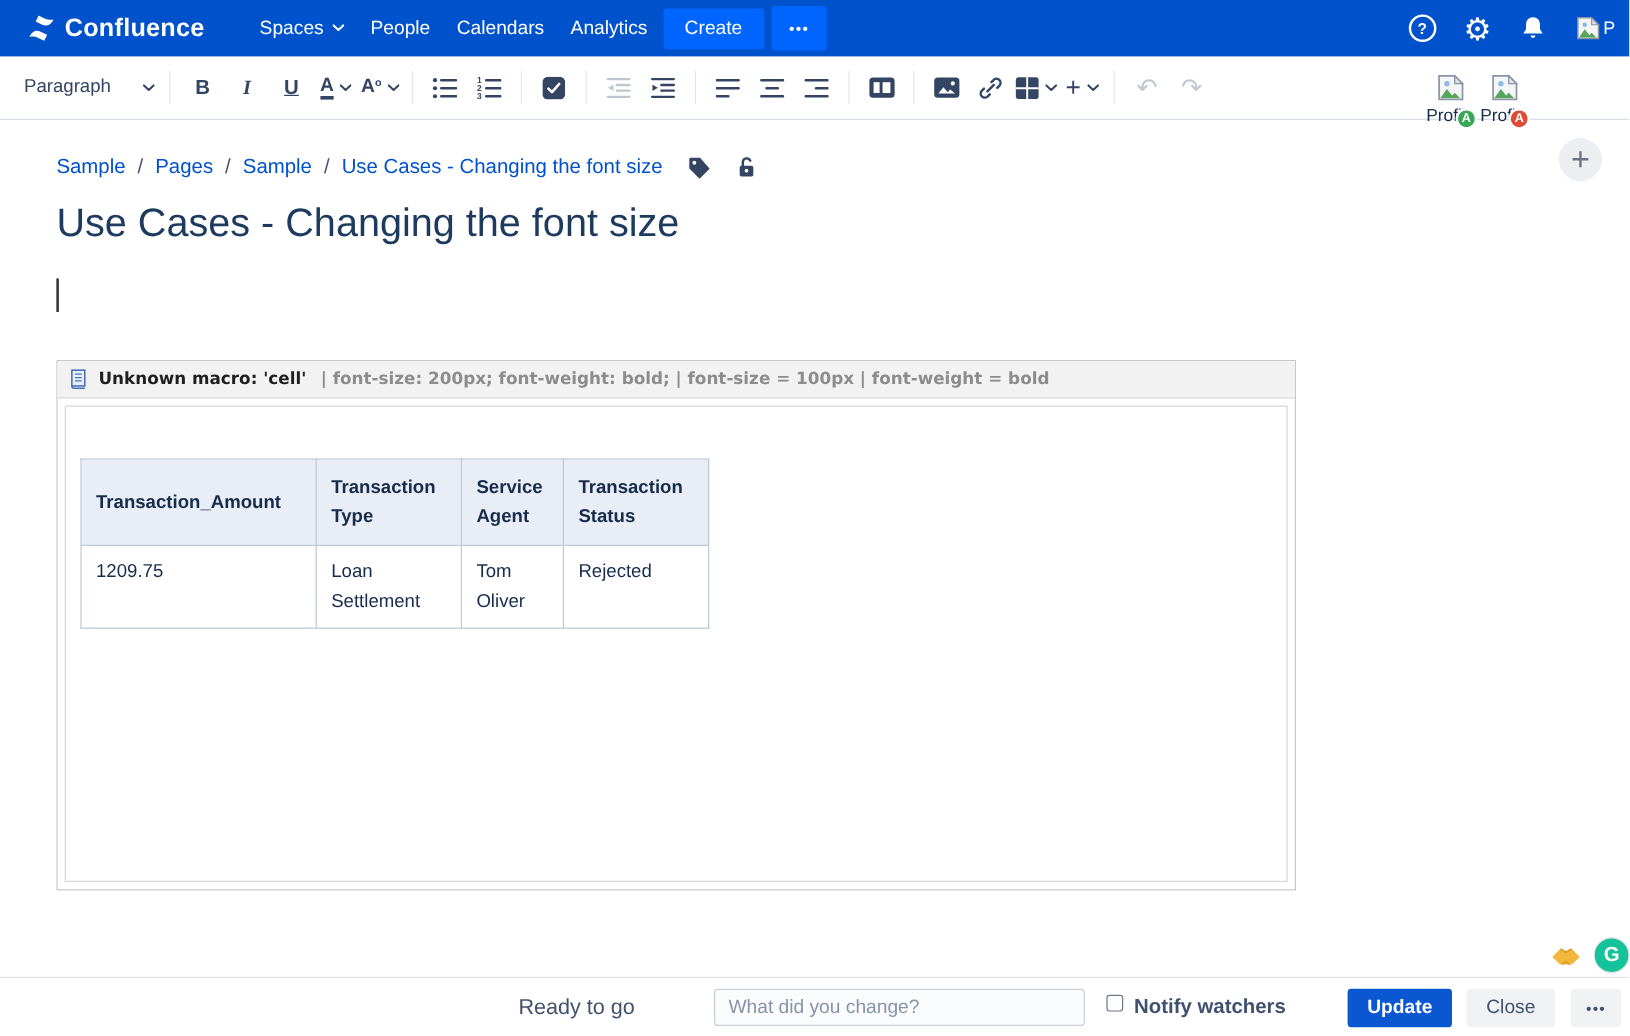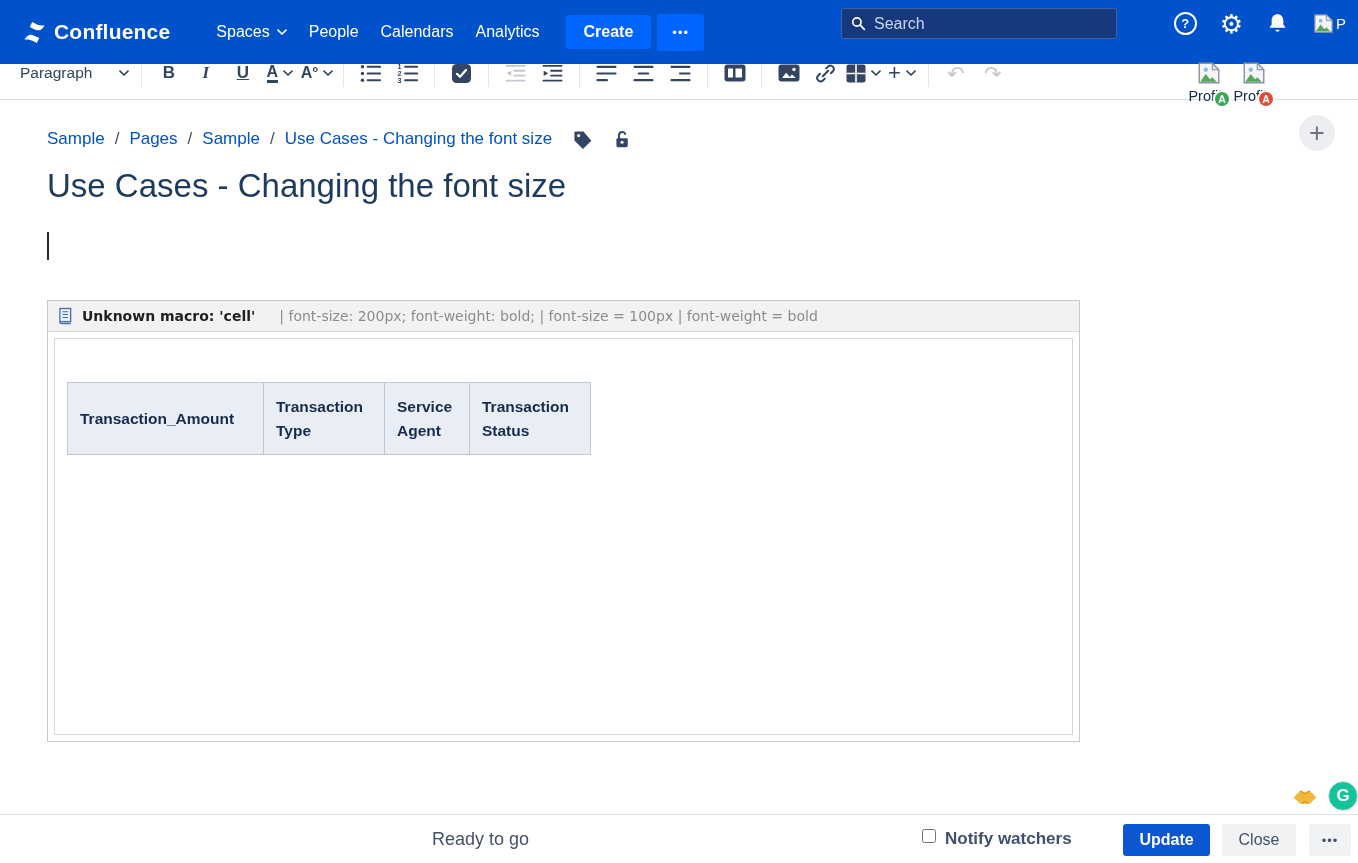--- a/index.html
+++ b/index.html
@@ -1,26 +1,26 @@
 <!DOCTYPE html>
 <html><head>
 <meta charset="utf-8">
 <style>
   * { margin:0; padding:0; box-sizing:border-box; }
   html,body { width:1358px; height:863px; }
   body { font-family:"Liberation Sans", sans-serif; background:#fff; overflow:hidden; position:relative; }
   #app { position:relative; width:1358px; height:863px; background:#fff; overflow:hidden; }
 
   
-  .navbar { position:absolute; top:0; left:0; right:0; height:64px; background:#0052cc; display:flex; align-items:center; padding-left:22px; z-index:20; }
+  .navbar { position:absolute; top:0; left:0; right:0; height:47px; background:#0052cc; display:flex; align-items:center; padding-left:22px; z-index:20; }
   .brand { display:flex; align-items:center; gap:7px; margin-right:24px; }
   .brand-name { color:#fff; font-size:21px; font-weight:700; letter-spacing:.2px; }
   .nav-item { color:#fff; font-size:16px; margin-left:22px; display:flex; align-items:center; gap:7px; cursor:pointer;text-align:center; }
   .nav-item .chev { width:10px; height:7px; color:#fff; }
-  .nav-create { margin-left:26px; background:#0065ff; color:#fff; font-size:16px; font-weight:700; padding:8px 18px; border-radius:3px; cursor:pointer; }
+  .nav-create { margin-left:13px; background:#0065ff; color:#fff; font-size:16px; font-weight:400; padding:8px 18px; border-radius:3px; cursor:pointer; }
   .nav-more-btn { margin-left:6px; background:#0065ff; color:#fff; font-size:13px; letter-spacing:1px; padding:11px 15px; border-radius:3px; cursor:pointer; }
   .nav-search { position:absolute; left:841px; top:8px; width:276px; height:31px; background:#16397d; border:1px solid #3a62ad; border-radius:3px; display:flex; align-items:center; padding:0 9px; }
   .nav-search svg { flex:0 0 auto; margin-right:8px; }
   .nav-search input { background:transparent; border:none; outline:none; color:#fff; font-size:16px; width:100%; font-family:"Liberation Sans",sans-serif; }
   .nav-search input::placeholder { color:#c9d6ee; opacity:1; }
   .nav-right { position:absolute; right:12px; top:0; height:47px; display:flex; align-items:center; gap:23px; }
   .help-circle { width:23px; height:23px; border:2.4px solid #fff; border-radius:50%; color:#fff; font-size:13px; font-weight:700; display:flex; align-items:center; justify-content:center; cursor:pointer; }
   .gear-glyph { color:#fff; font-size:26px; line-height:1; cursor:pointer; }
   .nav-avatar { display:flex; align-items:center; gap:1px; color:#fff; font-size:15px; cursor:pointer; }
 
@@ -54,21 +54,21 @@
   .crumb { color:#0052cc; cursor:pointer; }
   .crumb-sep { color:#42526e; margin:0 10px; }
   .bc-icon { margin-left:21px; cursor:pointer; display:flex; }
   .add-page-btn { position:absolute; left:1299px; top:115px; width:36px; height:36px; border-radius:50%; background:#eceef1; color:#6b7280; display:flex; align-items:center; justify-content:center; font-size:27px; font-weight:300; cursor:pointer; }
   .page-title { position:absolute; left:47px; top:167px; font-size:33px; color:#1d3a5f; font-weight:400; }
   .caret { position:absolute; left:47px; top:232px; width:2px; height:28px; background:#2b2b2b; }
 
   .macro { position:absolute; left:47px; top:300px; width:1033px; height:442px; border:1px solid #c8c8c8; background:#fff; }
   .macro-header { height:31px; background:#f2f2f2; border-bottom:1px solid #d9d9d9; display:flex; align-items:center; padding:0 10px; }
   .macro-title { font-weight:700; color:#1f1f1f; font-size:14px; margin-left:9px; font-family:"DejaVu Sans", sans-serif; }
-  .macro-params { color:#8c8c8c; font-size:14px; margin-left:24px; font-family:"DejaVu Sans", sans-serif; }
+  .macro-params { color:#8c8c8c; font-size:14px; margin-left:12px; font-family:"DejaVu Sans", sans-serif;font-weight:bold; }
   .macro-body { position:absolute; left:6px; right:6px; top:37px; bottom:6px; border:1px solid #d6d6d6; background:#fff; }
 
   table.data { position:absolute; left:12px; top:43px; border-collapse:collapse; table-layout:fixed; font-size:15.5px; color:#172b4d; }
   table.data th { background:#e9eef6; border:1px solid #bfc8d3; font-weight:700; text-align:left; vertical-align:middle; padding:10px 12px; line-height:24px; height:72px; }
   table.data td { border:1px solid #bfc8d3; vertical-align:top; padding:9px 12px; line-height:25px; height:68px; }
 
   
   .footer { position:absolute; left:0; right:0; bottom:0; height:49px; background:#fff; border-top:1px solid #e2e4e8; z-index:15; }
   .f-status { position:absolute; left:432px; top:14px; font-size:18px; color:#42526e; }
   .f-input { position:absolute; left:595px; top:9px; width:309px; height:31px; border:1px solid #c9cfda; border-radius:3px; padding:0 11px; font-size:16px; color:#172b4d; background:#fbfcfd; outline:none; font-family:"Liberation Sans",sans-serif; }
@@ -126,27 +126,20 @@
       <span>Calendars</span>
     </div>
     <div class="nav-item">
       <span>Analytics</span>
     </div>
     <div class="nav-create">
       <span>Create</span>
     </div>
     <div class="nav-more-btn">
       <span>•••</span>
-    </div>
-    <div class="nav-search">
-      <svg width="15" height="15" viewBox="0 0 16 16">
-        <circle cx="6.3" cy="6.3" r="4.4" fill="none" stroke="#fff" stroke-width="1.8"></circle>
-        <line x1="9.8" y1="9.8" x2="14.2" y2="14.2" stroke="#fff" stroke-width="1.8" stroke-linecap="round"></line>
-      </svg>
-      <input type="text" placeholder="Search" style="">
     </div>
     <div class="nav-right">
       <div class="help-circle">
         <span>?</span>
       </div>
       <div class="gear-glyph">
         <span>⚙</span>
       </div>
       <div style="display:flex">
         <svg width="23" height="23" viewBox="0 0 24 24">
@@ -379,39 +372,46 @@
             </colgroup>
           <thead>
             <tr>
               <th>Transaction_Amount</th>
               <th>Transaction Type</th>
               <th>Service Agent</th>
               <th>Transaction Status</th>
             </tr>
           </thead>
           <tbody>
+            <tr>
+              <td>1209.75</td>
+              <td>Loan Settlement</td>
+              <td>Tom Oliver</td>
+              <td>Rejected</td>
+            </tr>
           </tbody>
         </table>
       </div>
     </div>
   </div>
 
   <div class="handshake">
     <svg width="28" height="27" viewBox="0 0 28 27">
       <path d="M2.5 14.5l7-7 4.5 2.8 4.5-2.8 7 7-6.8 6.3H9.2z" fill="#f3b73c"></path>
       <path d="M9.5 7.8l4.5 2.8 4.5-2.8" fill="none" stroke="#d79b22" stroke-width="1.4"></path>
       <path d="M11 20.8l3-2.6 3 2.6" fill="none" stroke="#d79b22" stroke-width="1.2"></path>
     </svg>
   </div>
   <div class="g-btn">
       <span>G</span>
     </div>
 
   <div class="footer">
     <span class="f-status">Ready to go</span>
+    <input class="f-input" type="text" placeholder="What did you change?" style="">
     <span class="f-check"></span>
     <span class="f-notify">Notify watchers</span>
     <div class="f-btn f-update">
         <span>Update</span>
       </div>
     <div class="f-btn f-close">
         <span>Close</span>
       </div>
     <div class="f-btn f-more">
         <span>•••</span>

